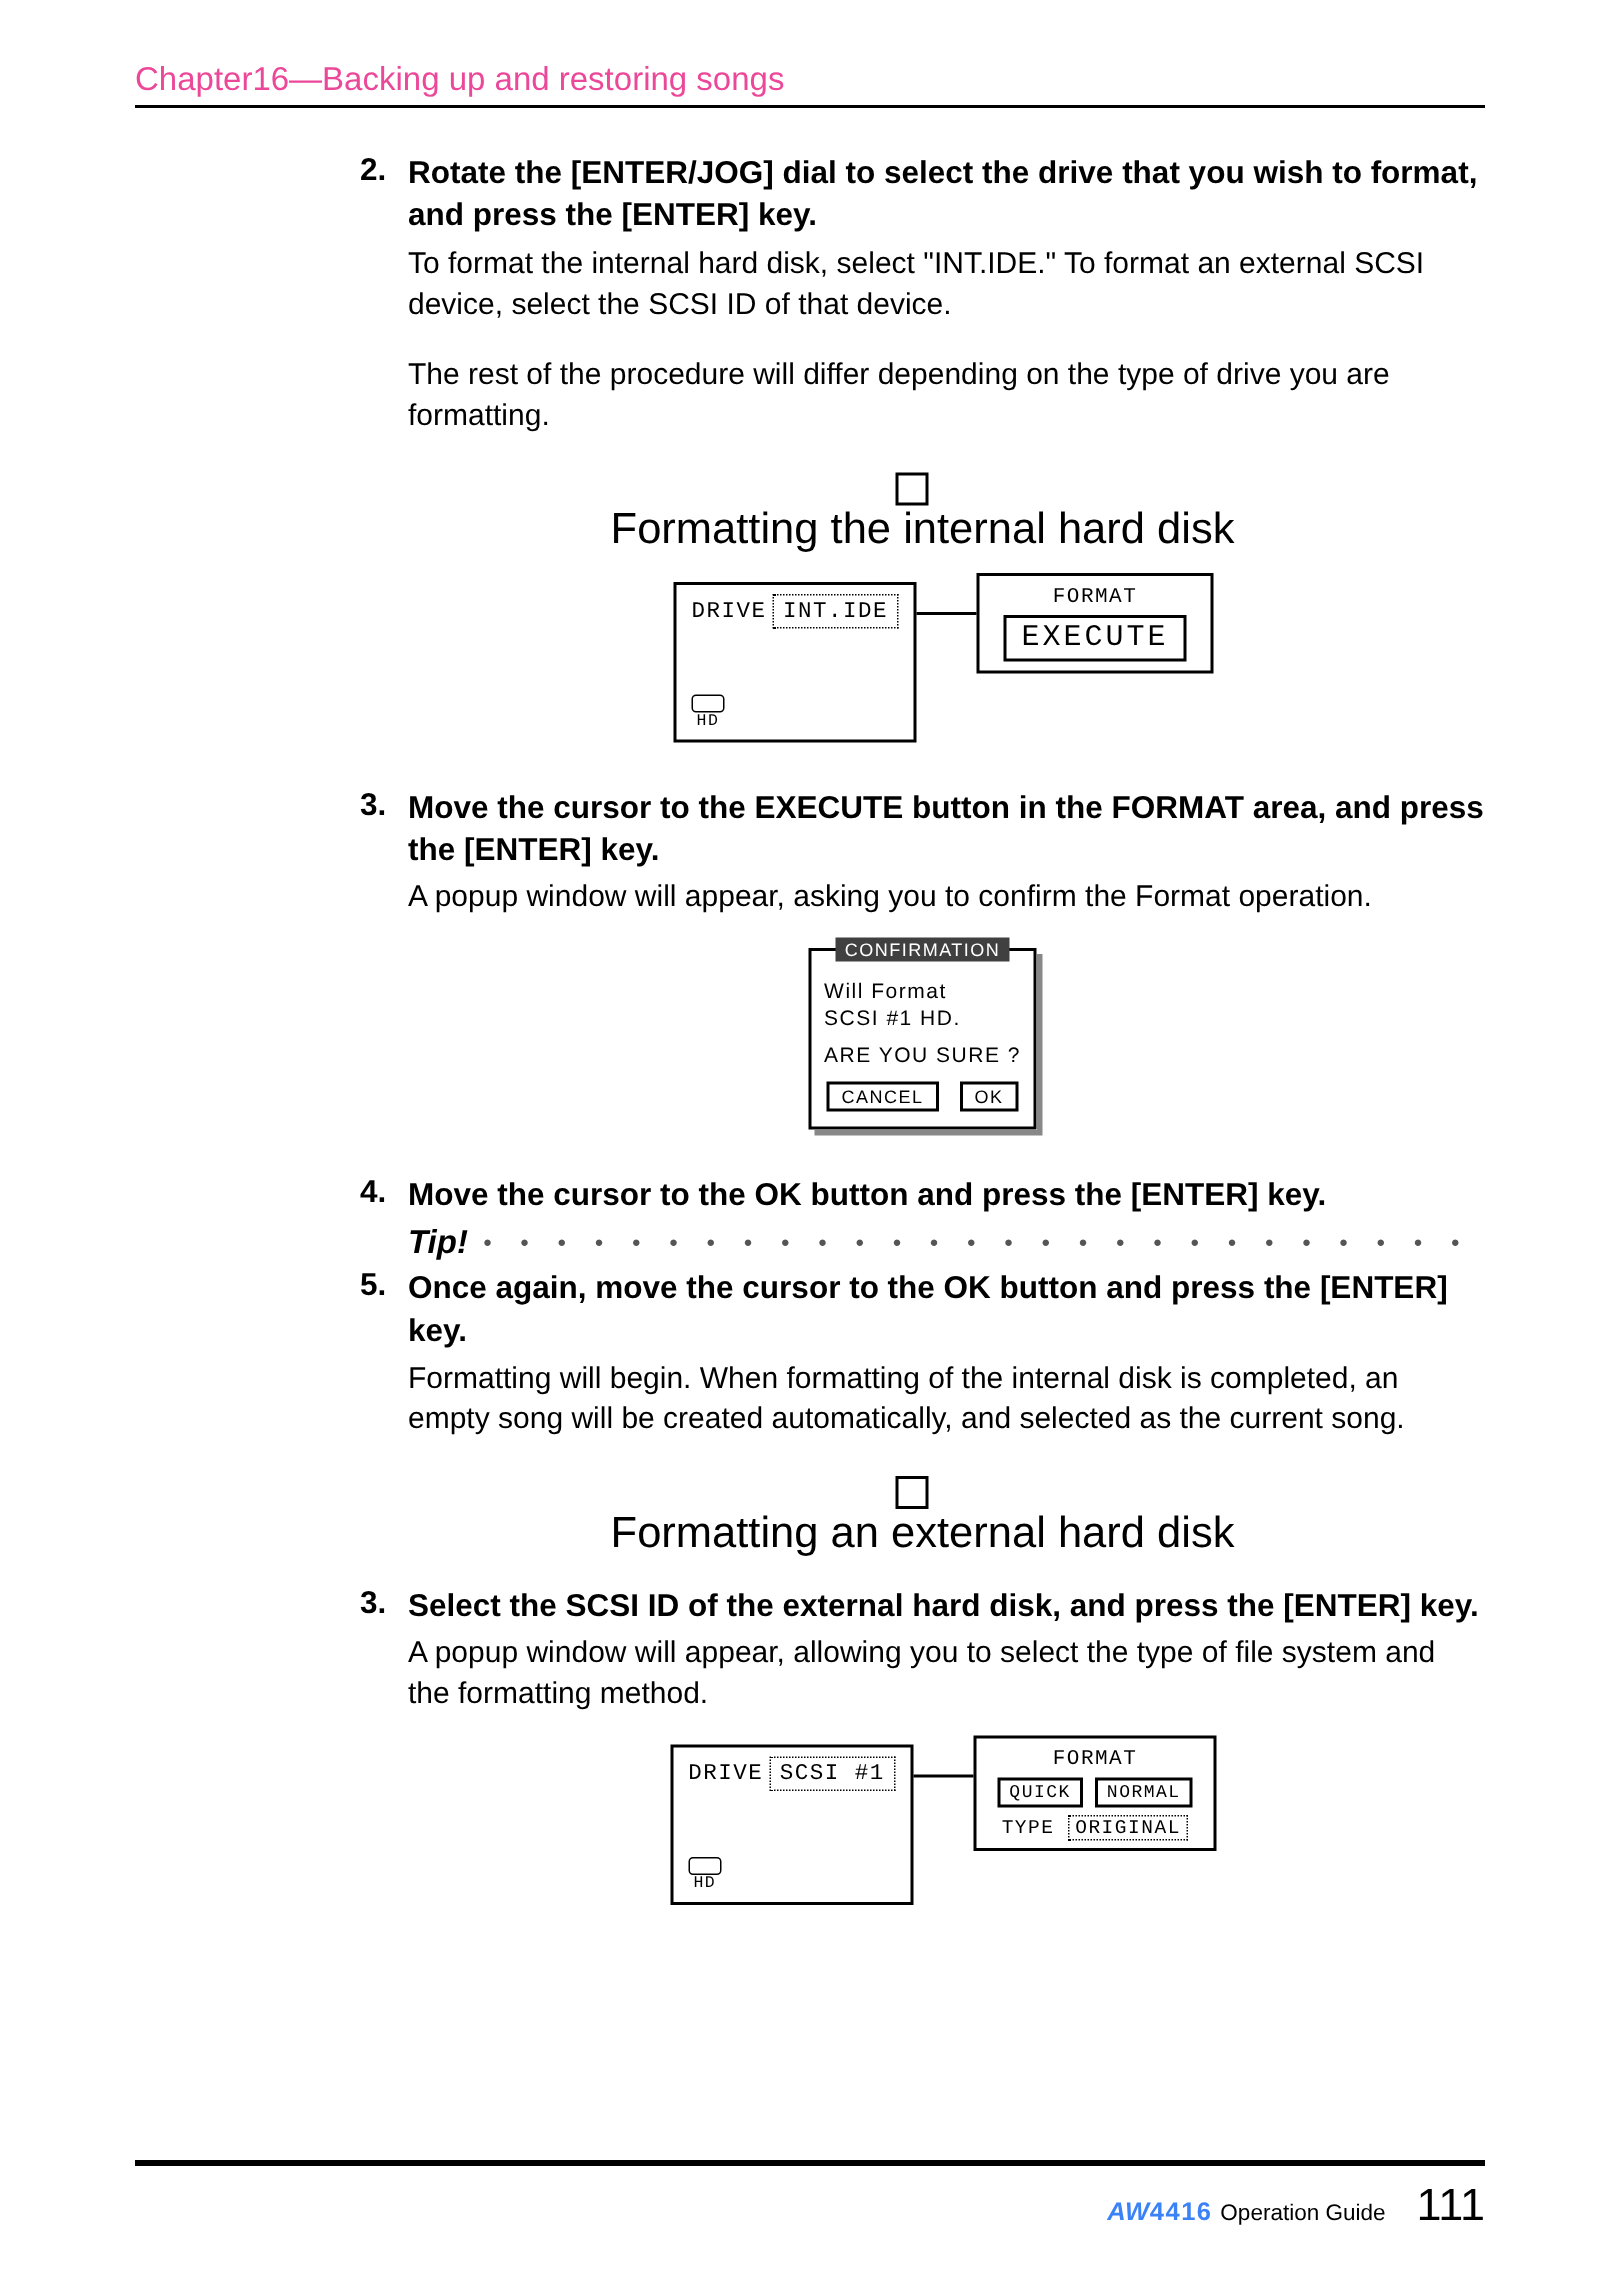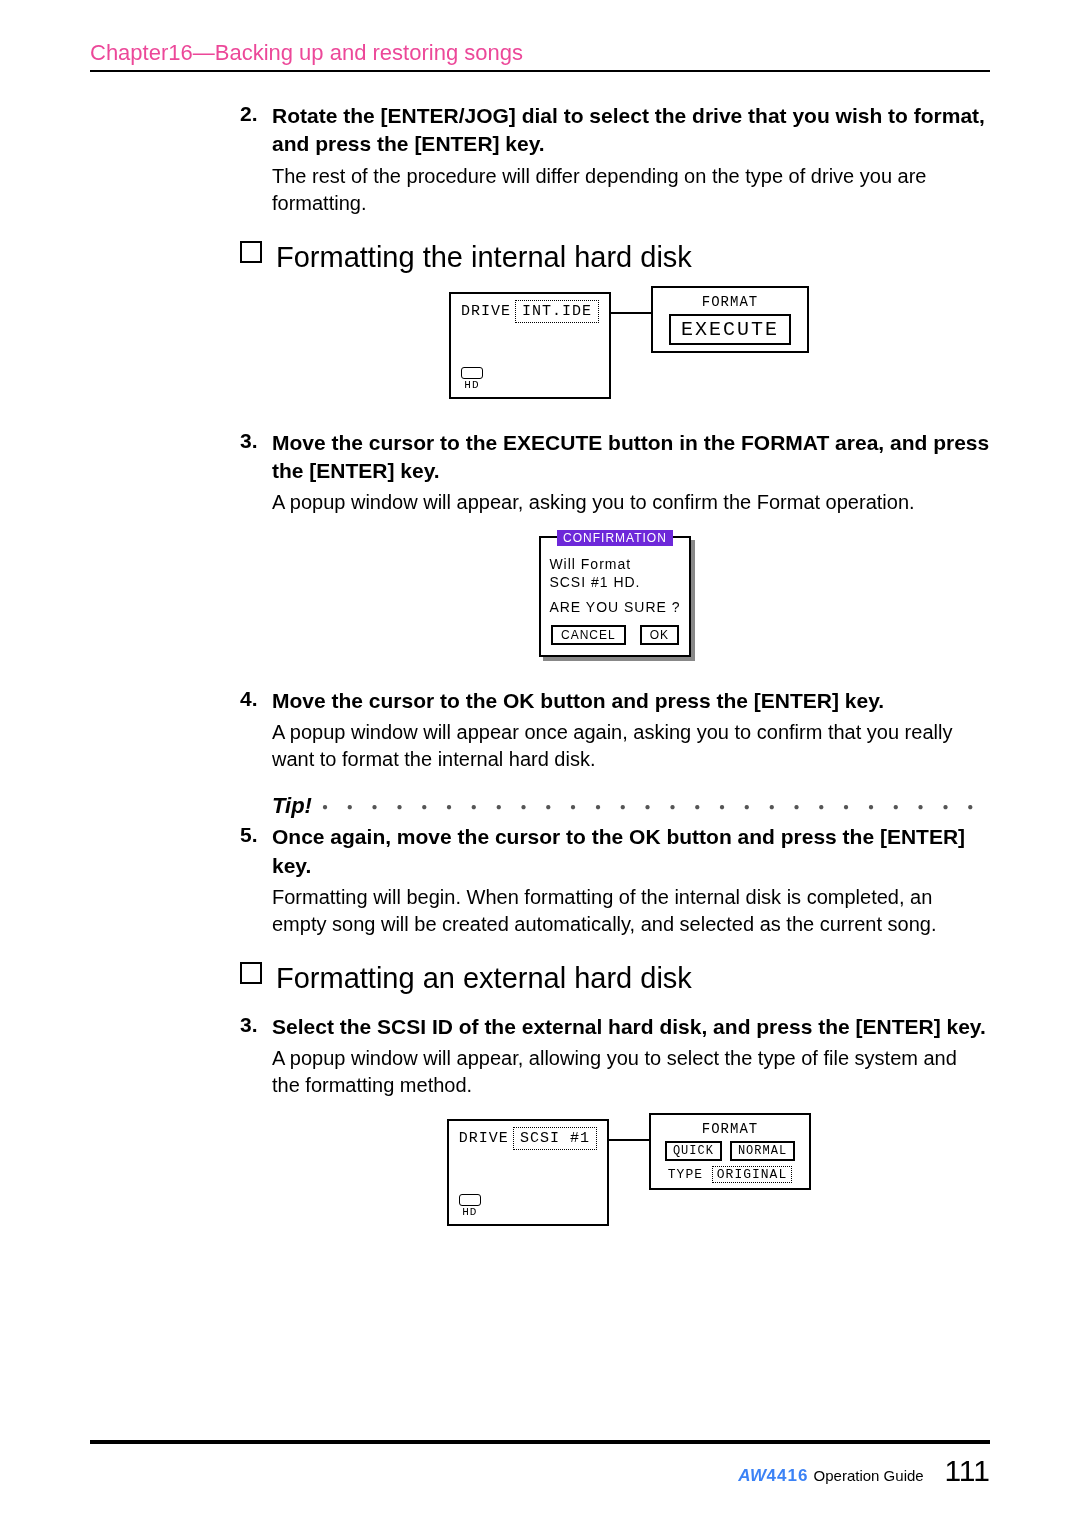--- a/index.html
+++ b/index.html
@@ -52,22 +52,23 @@
     margin-bottom: 20px;
   }
   .para {
     margin-left: 32px;
     font-size: 20px;
     line-height: 1.35;
     margin-bottom: 20px;
   }
   .section-head {
     display: flex;
-    align-items: flex-start;
+    align-items: center;
     margin: 24px 0 18px 0;
+    flex-direction: column;
   }
   .box-icon {
     width: 18px;
     height: 18px;
     border: 2px solid #000;
     margin-right: 14px;
     flex-shrink: 0;
   }
   .section-title {
     font-size: 29px;
@@ -149,21 +150,21 @@
     justify-content: center;
     margin: 18px 0 30px 0;
   }
   .confirm-shade {
     border: 2px solid #000;
     padding: 10px 8px;
     box-shadow: 4px 4px 0 #888;
   }
   .confirm-title {
     display: inline-block;
-    background: #6d28d9;
+    background: #404040;
     color: #fff;
     padding: 1px 6px;
     font-size: 12px;
     letter-spacing: 1px;
     margin-top: -18px;
     position: relative;
     top: -2px;
   }
   .confirm-title-wrap {
     text-align: center;
@@ -287,20 +288,21 @@
 
   <div class="chapter-header">Chapter16—Backing up and restoring songs</div>
   <hr class="chapter-rule">
 
   <div class="content">
 
     <div class="numbered">
       <div class="num">2.</div>
       <div class="numtext">Rotate the [ENTER/JOG] dial to select the drive that you wish to format, and press the [ENTER] key.</div>
     </div>
+    <div class="subtext">To format the internal hard disk, select "INT.IDE." To format an external SCSI device, select the SCSI ID of that device.</div>
     <div class="para">The rest of the procedure will differ depending on the type of drive you are formatting.</div>
 
     <div class="section-head">
       <div class="box-icon"></div>
       <div class="section-title">Formatting the internal hard disk</div>
     </div>
 
     <div class="diagram">
       <div class="connector-wrap">
         <div class="outer-box lcd-box">
@@ -341,21 +343,20 @@
           <div class="confirm-btn">CANCEL</div>
           <div class="confirm-btn">OK</div>
         </div>
       </div>
     </div>
 
     <div class="numbered">
       <div class="num">4.</div>
       <div class="numtext">Move the cursor to the OK button and press the [ENTER] key.</div>
     </div>
-    <div class="subtext">A popup window will appear once again, asking you to confirm that you really want to format the internal hard disk.</div>
 
     <div class="tip-row">
       <span class="tip-icon">Tip!</span>
       <span class="tip-dots">● ● ● ● ● ● ● ● ● ● ● ● ● ● ● ● ● ● ● ● ● ● ● ● ● ● ● ● ● ● ● ● ● ● ● ● ● ● ● ● ● ● ●</span>
     </div>
 
     <div class="numbered">
       <div class="num">5.</div>
       <div class="numtext">Once again, move the cursor to the OK button and press the [ENTER] key.</div>
     </div>

